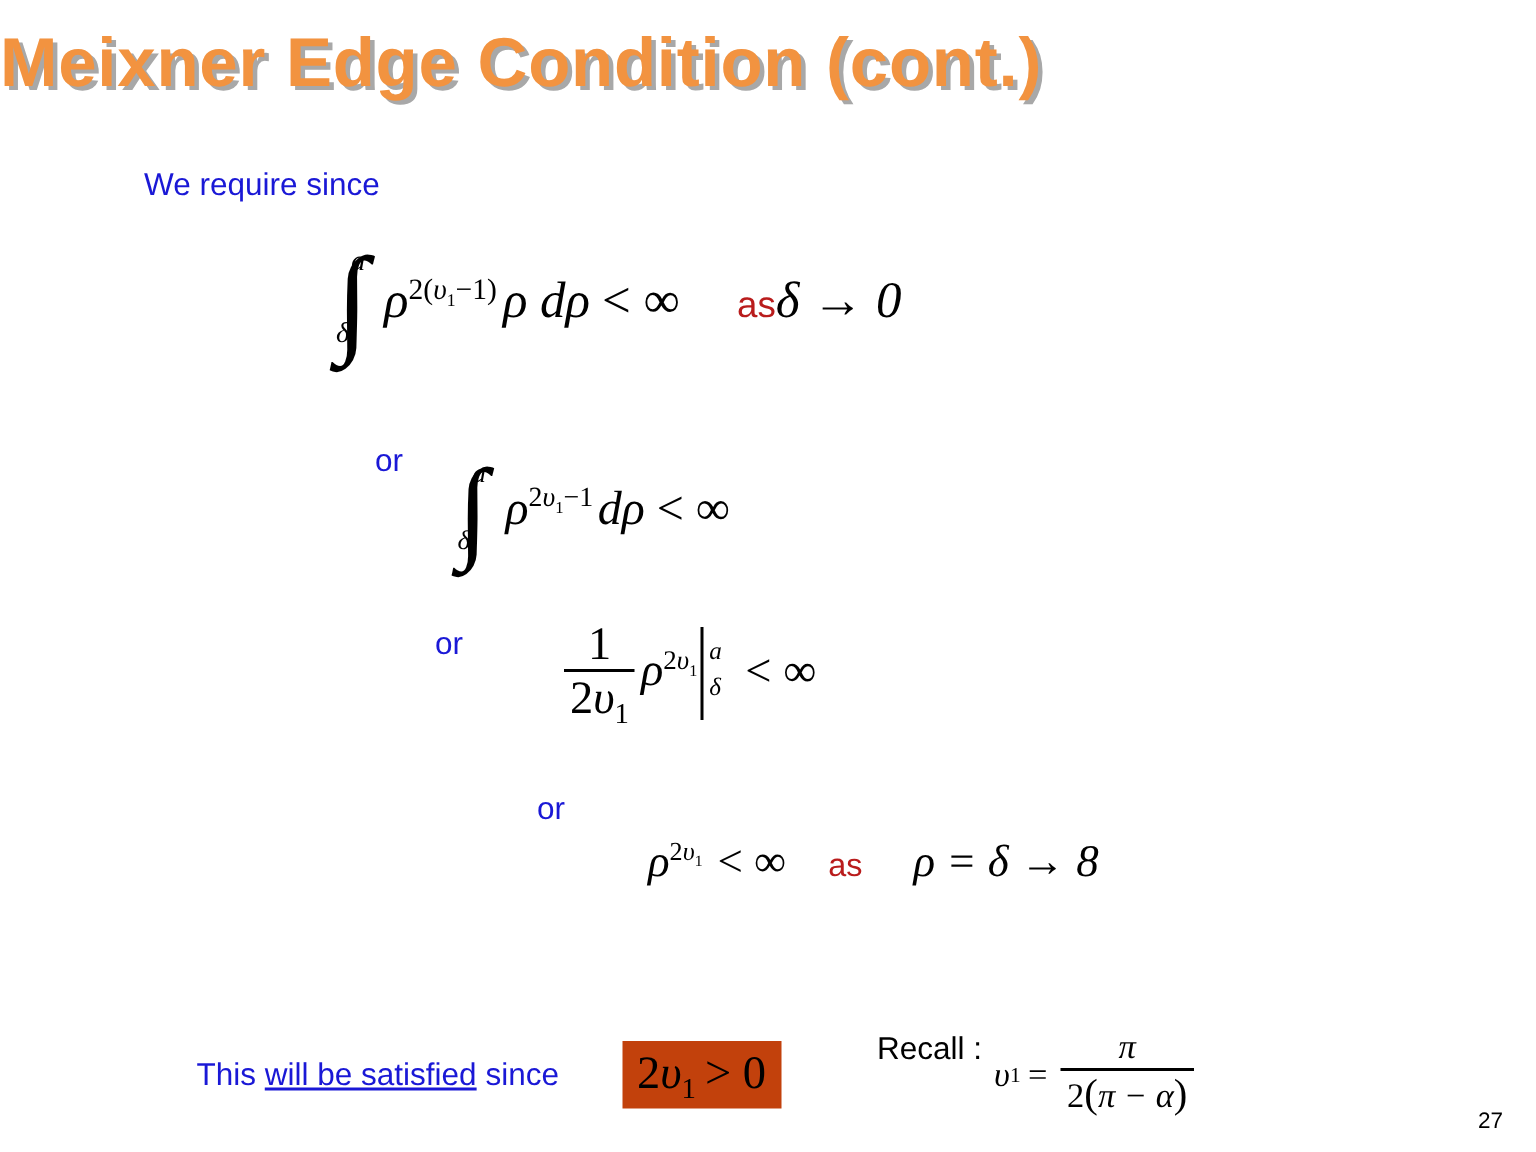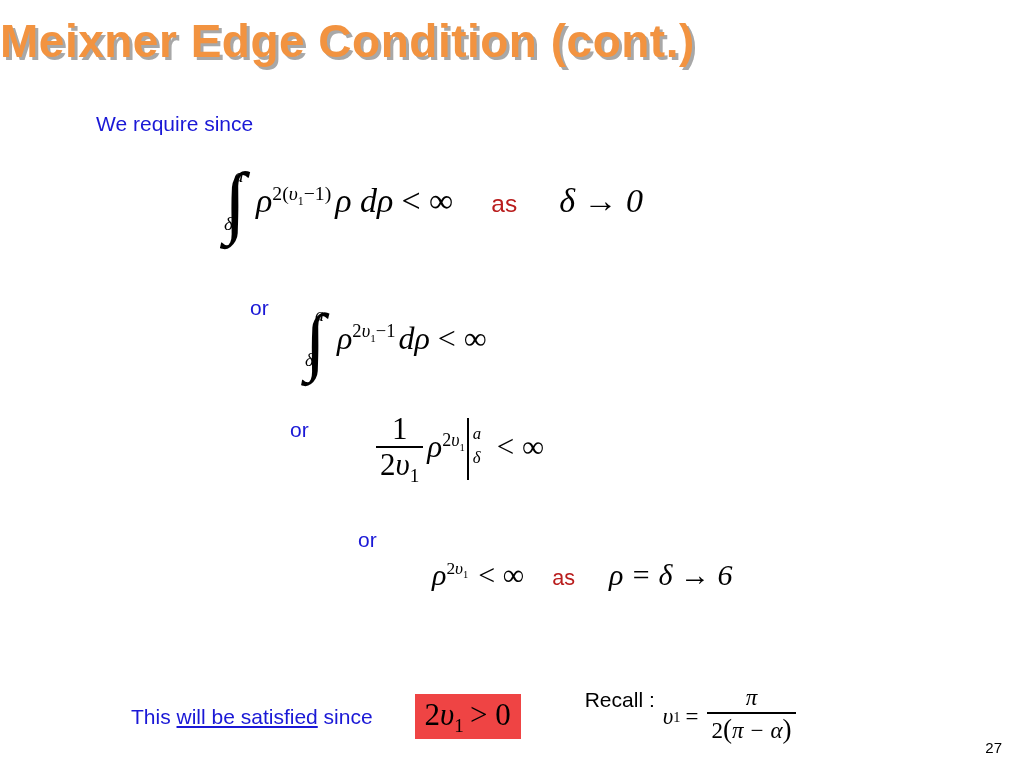--- a/index.html
+++ b/index.html
@@ -171,21 +171,21 @@
     white-space: nowrap;
     gap: 32px;
   }
   .statement {
     color: #1a18d6;
     font-family: "Liberation Sans", sans-serif;
     font-size: 21px;
   }
   .statement u { text-decoration: underline; }
   .highlight-box {
-    background: #ef4444;
+    background: #c2410c;
     padding: 3px 10px 6px 10px;
     margin-left: 10px;
     font-family: "Liberation Serif", serif;
     font-size: 31px;
     color: #000;
   }
   .recall {
     margin-left: 32px;
     font-family: "Liberation Sans", sans-serif;
     font-size: 21px;
@@ -215,21 +215,21 @@
 
 <div class="slide-title">Meixner Edge Condition (cont.)</div>
 
 <div class="blue-text" style="left:96px; top:112px;">We require since</div>
 
 <div class="math" style="left:222px; top:182px; font-size:34px;">
   <span class="integral">
     <span class="sign">∫</span>
     <span class="upper">a</span>
     <span class="lower">δ</span>
-  </span><span class="mi">ρ</span><span class="sup"><span class="num">2(</span><span class="mi">υ</span><span class="supsub1">1</span><span class="num">−1)</span></span><span class="mi" style="margin-left:4px;margin-top:24px;">ρ dρ</span><span class="mup" style="margin-left:8px;">&lt; ∞</span><span class="as-word" style="margin-left:38px;">as</span><span class="mi" style="margin-left:42px;">δ → 0</span>
+  </span><span class="mi">ρ</span><span class="sup"><span class="num">2(</span><span class="mi">υ</span><span class="supsub1">1</span><span class="num">−1)</span></span><span class="mi" style="margin-left:4px;margin-top:24px;">ρ dρ</span><span class="mup" style="margin-left:8px;">&lt; ∞</span><span class="as-word" style="margin-left:38px;">as</span><span class="mi" style="">δ → 0</span>
 </div>
 
 <div class="blue-text" style="left:250px; top:296px;">or</div>
 
 <div class="math" style="left:303px; top:320px; font-size:32px;">
   <span class="integral">
     <span class="sign">∫</span>
     <span class="upper">a</span>
     <span class="lower">δ</span>
   </span><span class="mi">ρ</span><span class="sup"><span class="num">2</span><span class="mi">υ</span><span class="supsub1">1</span><span class="num">−1</span></span><span class="mi" style="margin-left:3px;margin-top:20px;">dρ</span><span class="mup" style="margin-left:8px;">&lt; ∞</span>
@@ -241,21 +241,21 @@
   <span class="frac">
     <span class="num mup">1</span>
     <span class="bar"></span>
     <span class="den"><span class="mup">2</span><span class="mi">υ</span><span class="sub1">1</span></span>
   </span><span class="mi">ρ</span><span class="sup"><span class="num">2</span><span class="mi">υ</span><span class="supsub1">1</span></span><span class="evalbar"><span class="rule"></span><span class="up">a</span><span class="lo">δ</span></span><span class="mup" style="margin-left:10px;">&lt; ∞</span>
 </div>
 
 <div class="blue-text" style="left:358px; top:528px;">or</div>
 
 <div class="math" style="left:432px; top:558px; font-size:30px;">
-  <span class="mi">ρ</span><span class="sup"><span class="num">2</span><span class="mi">υ</span><span class="supsub1">1</span></span><span class="mup" style="margin-left:10px;">&lt; ∞</span><span class="as-word" style="margin-left:28px;">as</span><span class="mi" style="margin-left:34px;">ρ = δ → 6</span>
+  <span class="mi">ρ</span><span class="sup"><span class="num">2</span><span class="mi">υ</span><span class="supsub1">1</span></span><span class="mup" style="margin-left:10px;">&lt; ∞</span><span class="as-word" style="margin-left:28px;">as</span><span class="mi" style="margin-left:34px;">ρ = δ → 8</span>
 </div>
 
 <div id="bottom-row">
   <span class="statement"><span>This </span><u>will be satisfied</u><span> since</span></span>
 
   <span class="highlight-box"><span class="mup">2</span><span class="mi">υ</span><span class="sub1">1</span><span class="mup" style="margin-left:6px;">&gt; 0</span></span>
 
   <span class="recall">
     <span>Recall :</span>
     <span class="formula">

